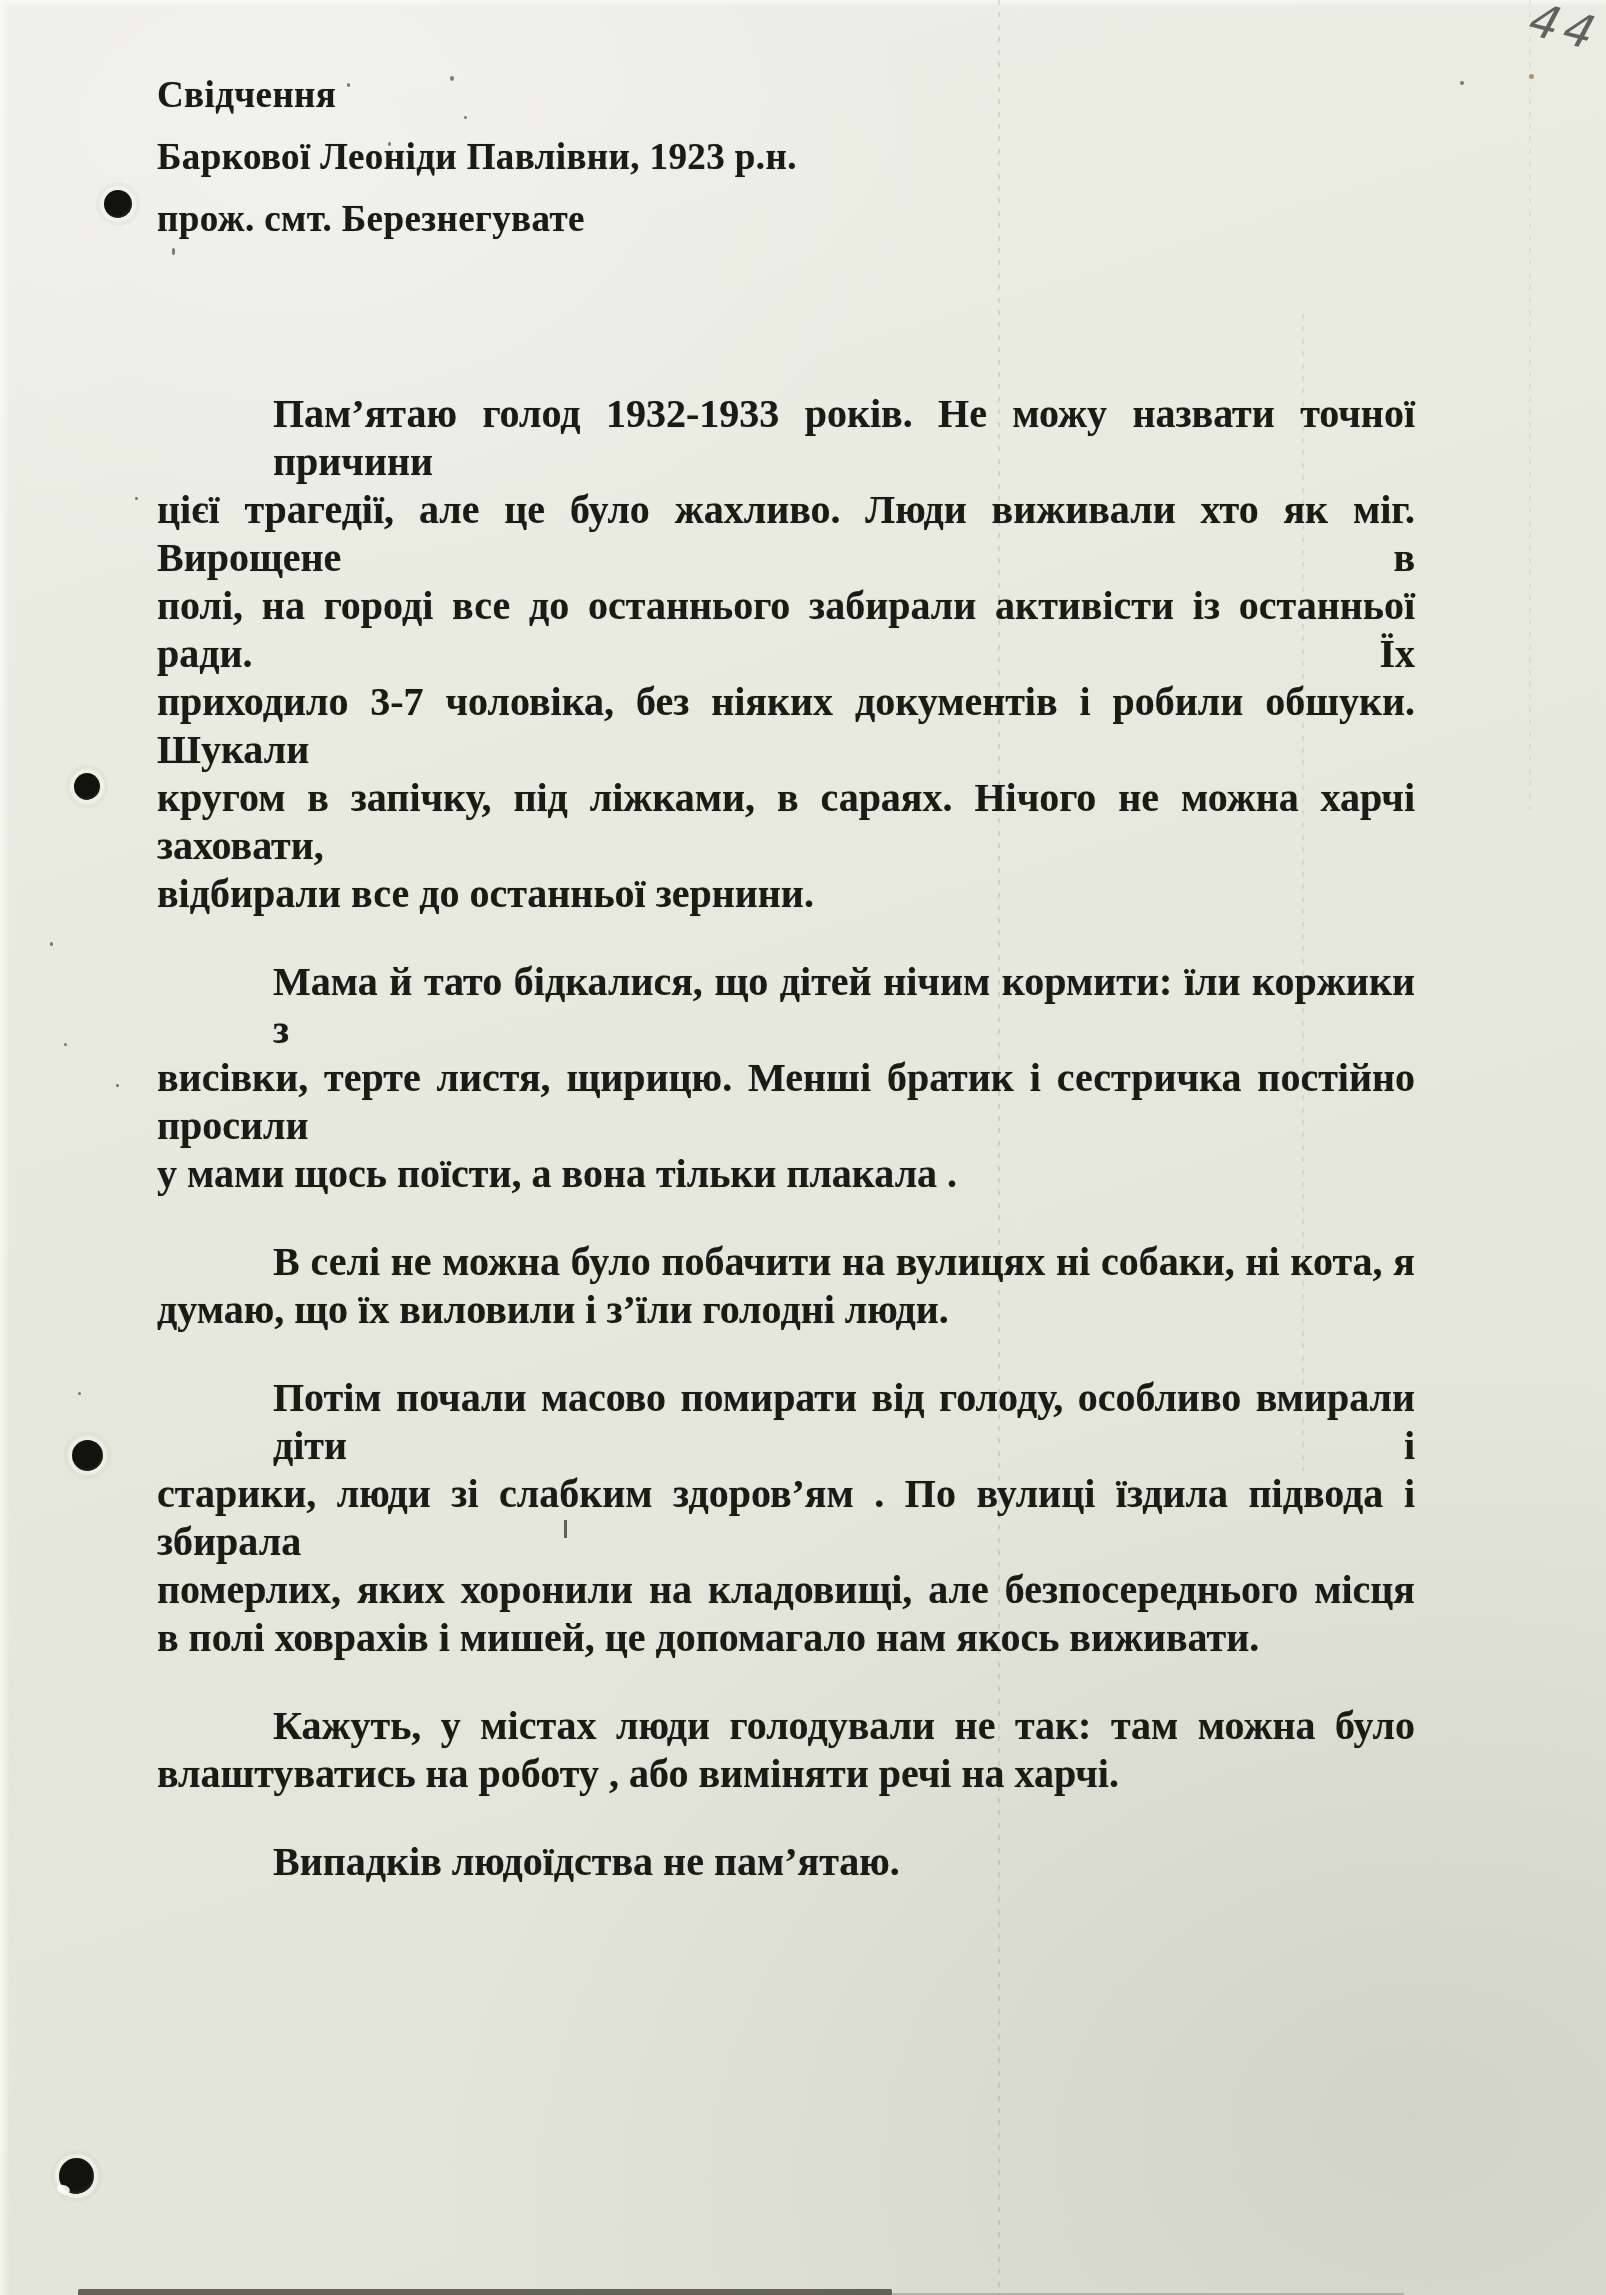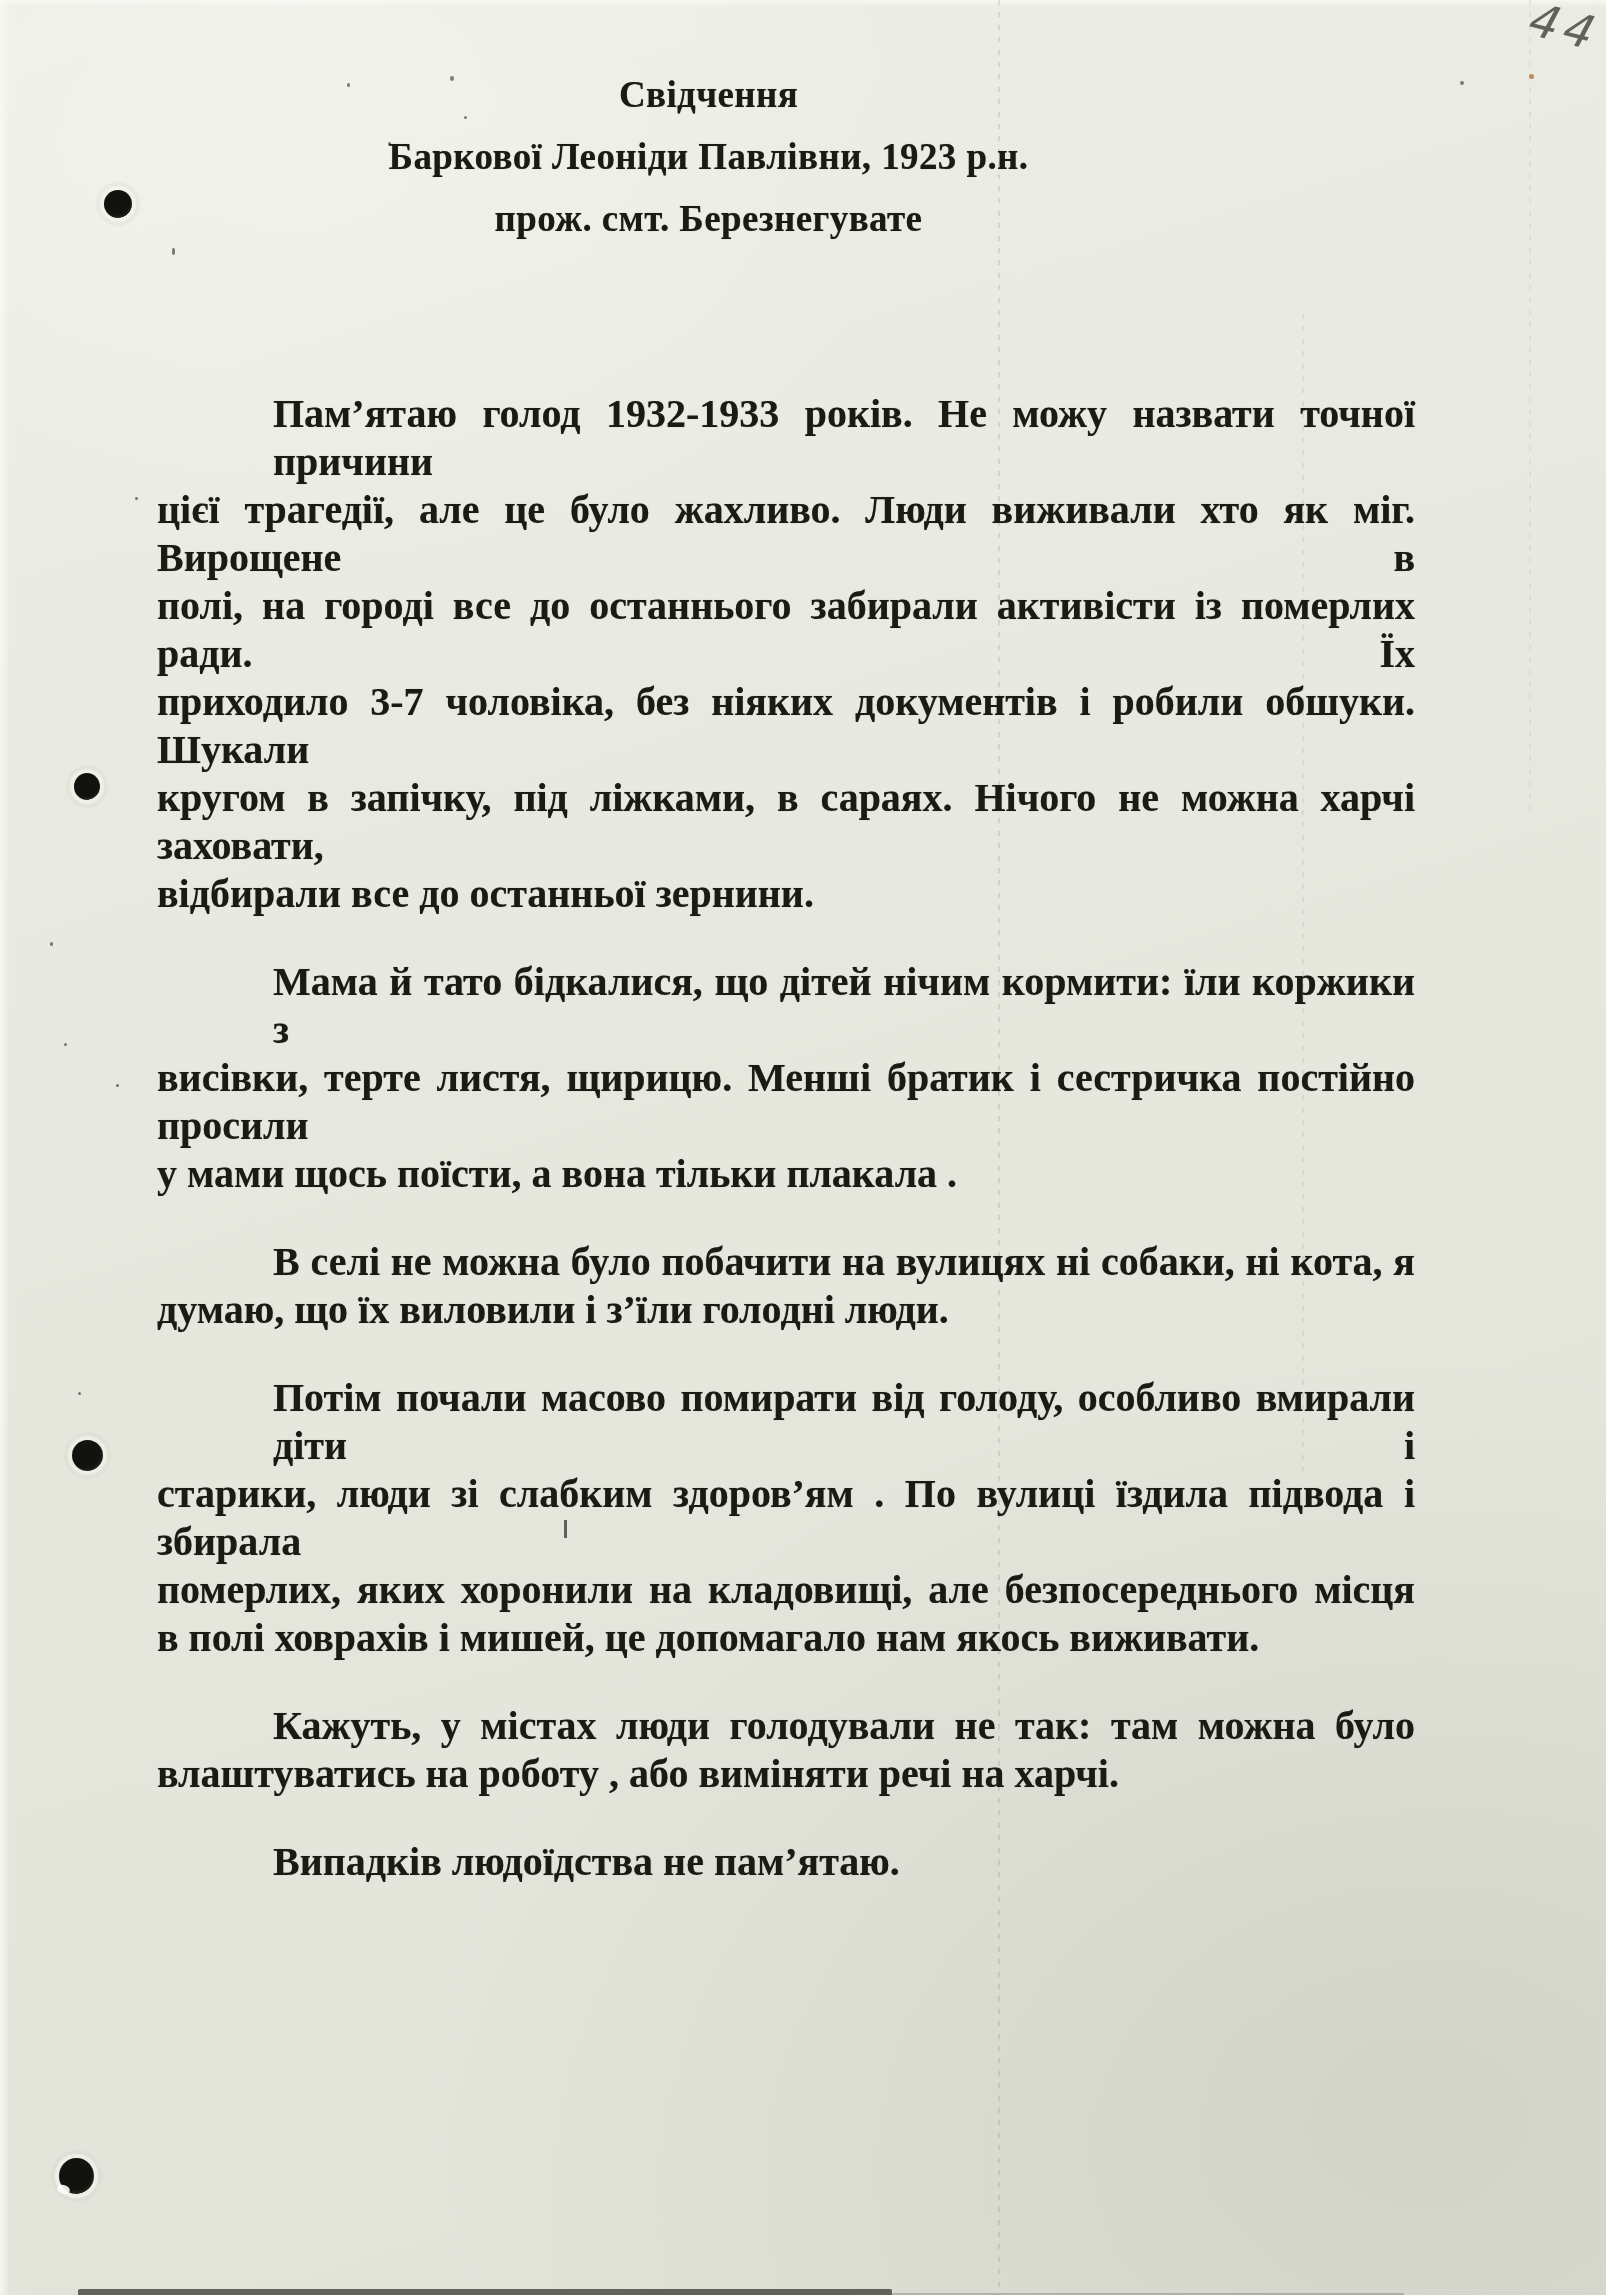--- a/index.html
+++ b/index.html
@@ -54,21 +54,21 @@
     font-family:"DejaVu Sans", sans-serif;
     font-size:46px; color:#4b4b46; letter-spacing:5.8px;
     transform: rotate(14deg) skewX(-14deg);
     opacity:.85;
   }
 
   
   .content { position:absolute; left:157px; top:0; width:1258px; }
   .title-block {
     margin-top:64px; width:1103px;
-    text-align:center; font-weight:700; font-size:37px; line-height:62px;
+    font-weight:700; font-size:37px; line-height:62px;
     letter-spacing:0.4px;
     text-shadow: 0 0 0.8px rgba(10,10,8,.45);
   }
   .para {
     margin:40px 0 0 0; font-weight:700; font-size:40px; line-height:48px;
     text-shadow: 0 0 0.8px rgba(10,10,8,.40);
   }
   .para.p-first { margin-top:140px; }
   .line { text-align:justify; text-align-last:justify; }
   .line.first { padding-left:116px; }
@@ -115,21 +115,21 @@
 
     <div class="title-block">
       <div>Свідчення</div>
       <div>Баркової Леоніди Павлівни, 1923 р.н.</div>
       <div>прож. смт. Березнегувате</div>
     </div>
 
     <div class="para p-first">
       <div class="line first">Пам’ятаю голод 1932-1933 років. Не можу назвати точної причини</div>
       <div class="line">цієї трагедії, але це було жахливо. Люди виживали хто як міг. Вирощене в</div>
-      <div class="line">полі, на городі все до останнього забирали активісти із померлих ради. Їх</div>
+      <div class="line">полі, на городі все до останнього забирали активісти із останньої ради. Їх</div>
       <div class="line">приходило 3-7 чоловіка, без ніяких документів і робили обшуки. Шукали</div>
       <div class="line">кругом в запічку, під ліжками, в сараях. Нічого не можна харчі заховати,</div>
       <div class="line last">відбирали все до останньої зернини.</div>
     </div>
 
     <div class="para">
       <div class="line first">Мама й тато бідкалися, що дітей нічим кормити: їли коржики з</div>
       <div class="line">висівки, терте листя, щирицю. Менші братик і сестричка постійно просили</div>
       <div class="line last">у мами щось поїсти, а вона тільки плакала .</div>
     </div>

